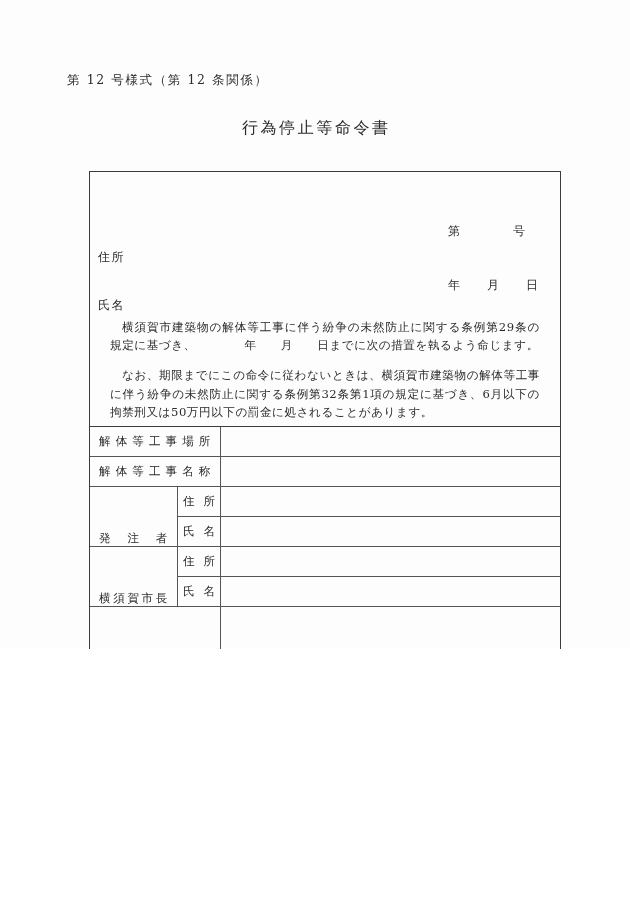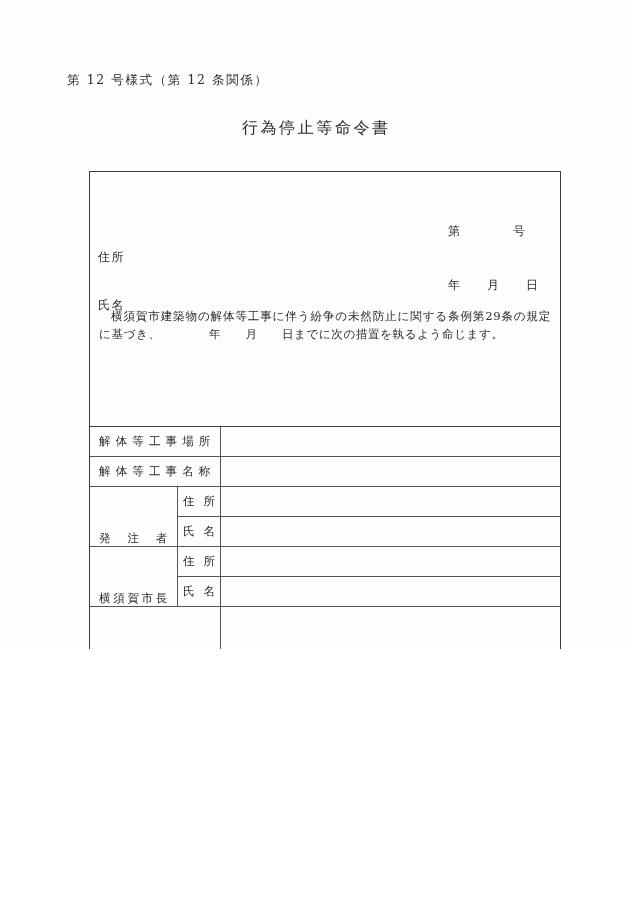--- a/index.html
+++ b/index.html
@@ -109,21 +109,21 @@
     left: 8px;
     right: 8px;
     top: 134px;
     font-size: 11.6px;
     line-height: 18.2px;
     letter-spacing: 0.55px;
     text-align: justify;
     text-justify: inter-character;
   }
   .body-text p {
-    margin: 1px;
+    margin: 12px;
     text-indent: 12px;
   }
 
   
   .tbl {
     position: absolute;
     left: 0;
     right: 0;
     top: 254px;
     bottom: 0;
@@ -243,20 +243,21 @@
       </div>
 
       <div class="addressee">
         <div>住所</div>
         <div>氏名</div>
       </div>
 
 
       <div class="body-text">
         <p>横須賀市建築物の解体等工事に伴う紛争の未然防止に関する条例第29条の規定に基づき、　　　　年　　月　　日までに次の措置を執るよう命じます。</p>
+        <p>なお、期限までにこの命令に従わないときは、横須賀市建築物の解体等工事に伴う紛争の未然防止に関する条例第32条第1項の規定に基づき、6月以下の拘禁刑又は50万円以下の罰金に処されることがあります。</p>
       </div>
 
     </div>
 
     <div class="tbl">
 
       <div class="trow h-place">
         <div class="lbl">
           <span>解体等工事場所</span>
         </div>

